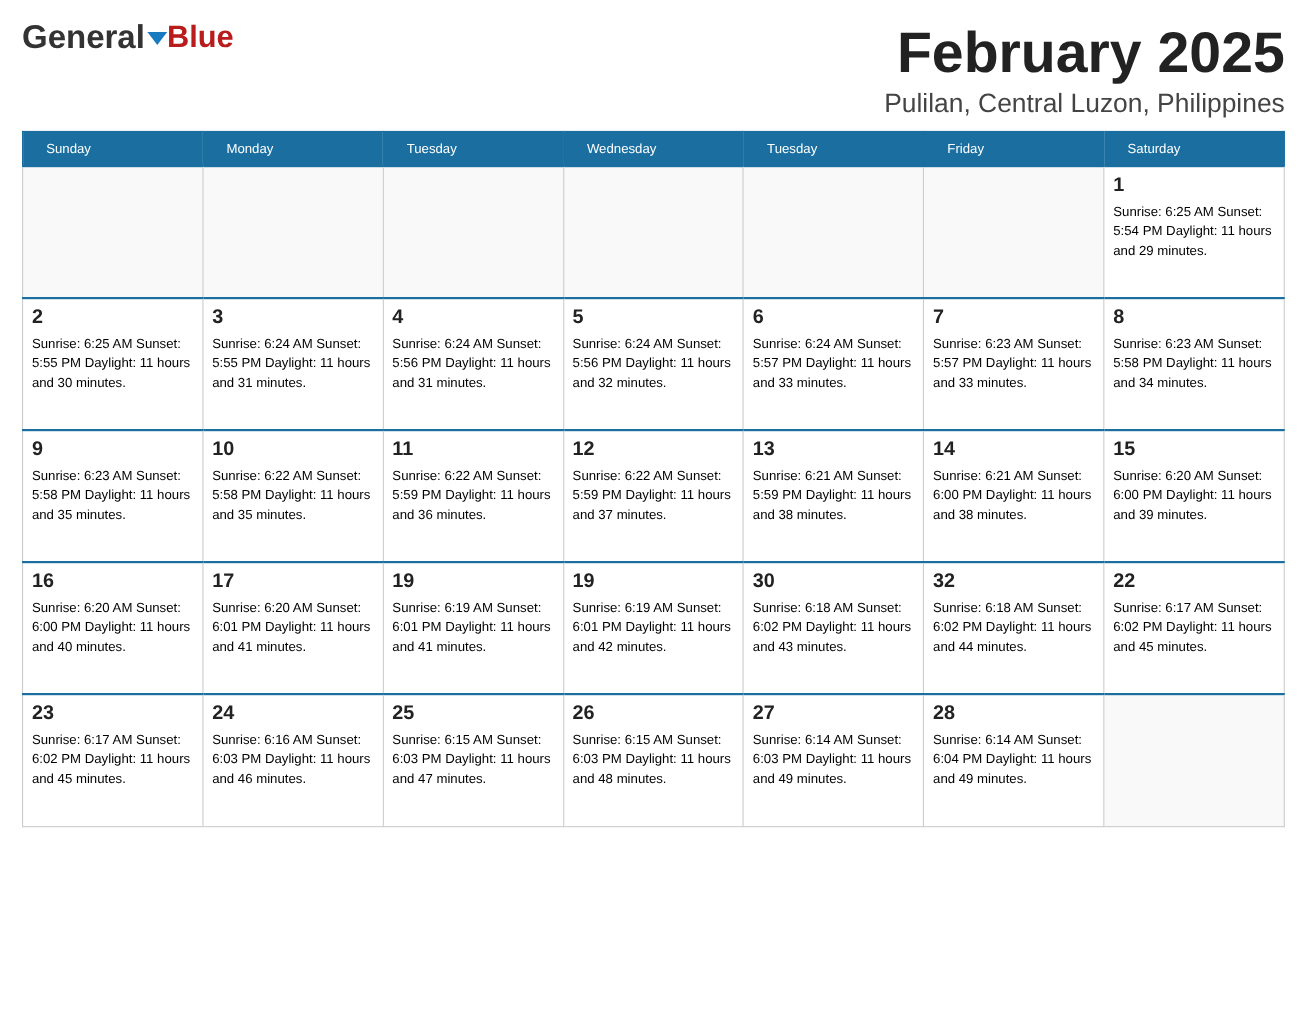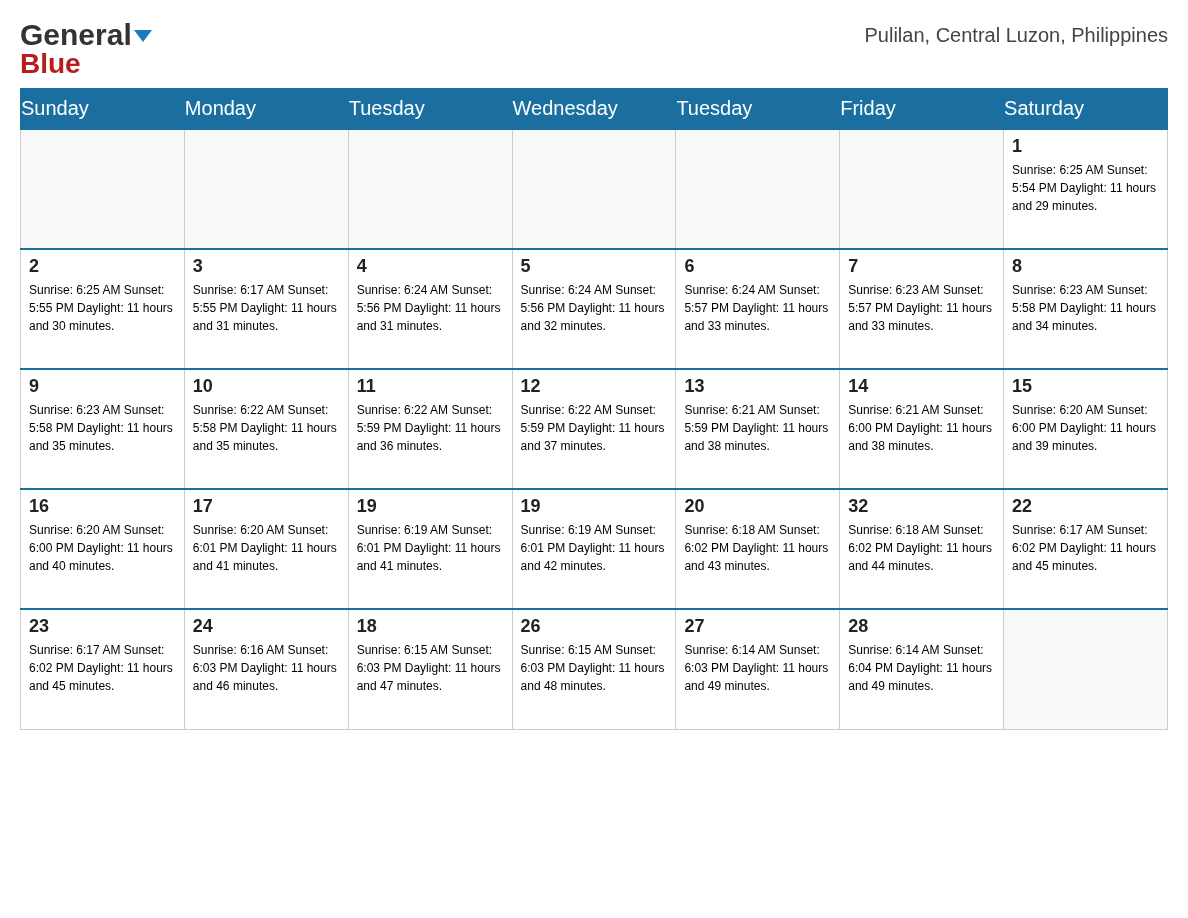--- a/index.html
+++ b/index.html
@@ -19,35 +19,35 @@
     .title-section {
       text-align: right;
     }
     .month-title {
       font-size: 52px;
       font-weight: bold;
       color: #222;
       line-height: 1.1;
     }
     .location {
-      font-size: 20px;
+      font-size: 24px;
       color: #444;
       margin-top: 4px;
     }
     .calendar {
       width: 100%;
       border-collapse: collapse;
       margin-top: 10px;
     }
     .calendar th {
       background-color: #1a6fa0;
       color: #fff;
       text-align: left;
-      padding: 8px 0;
-      font-size: 20px;
+      padding: 8px 21px;
+      font-size: 12px;
       font-weight: normal;
       border: 1px solid #1a6fa0;
     }
     .calendar td {
       vertical-align: top;
       border: 1px solid #ccc;
       padding: 6px 8px;
       width: 14.28%;
       height: 120px;
     }
@@ -63,21 +63,21 @@
     .day-info {
       font-size: 12px;
       color: #000000;
       line-height: 1.5;
     }
     .empty-cell {
       background: #f9f9f9;
     }
     .logo-wrapper {
       display: flex;
-      flex-direction: column;
+      flex-direction: row;
       align-items: flex-start;
     }
     .logo-line1 {
       font-size: 30px;
       font-weight: bold;
       color: #333;
       line-height: 1;
     }
     .logo-line1 .arrow-inline {
       display: inline-block;
@@ -102,20 +102,21 @@
 <body>
 
 <div class="header">
   <div class="logo-wrapper">
     <div class="logo-line1">
       General<span class="arrow-inline"></span>
     </div>
     <div class="logo-line2">Blue</div>
   </div>
   <div class="title-section">
+    <div class="month-title">February 2025</div>
     <div class="location">Pulilan, Central Luzon, Philippines</div>
   </div>
 </div>
 
 <table class="calendar">
   <thead>
     <tr>
       <th>Sunday</th>
       <th>Monday</th>
       <th>Tuesday</th>
@@ -144,21 +145,21 @@
       <tr class="week-row">
         <td>
           <div class="day-number">2</div>
           <div class="day-info">Sunrise: 6:25 AM
 Sunset: 5:55 PM
 Daylight: 11 hours
 and 30 minutes.</div>
         </td>
         <td>
           <div class="day-number">3</div>
-          <div class="day-info">Sunrise: 6:17 AM
+          <div class="day-info">Sunrise: 6:24 AM
 Sunset: 5:55 PM
 Daylight: 11 hours
 and 31 minutes.</div>
         </td>
         <td>
           <div class="day-number">4</div>
           <div class="day-info">Sunrise: 6:24 AM
 Sunset: 5:56 PM
 Daylight: 11 hours
 and 31 minutes.</div>
@@ -266,21 +267,21 @@
 and 41 minutes.</div>
         </td>
         <td>
           <div class="day-number">19</div>
           <div class="day-info">Sunrise: 6:19 AM
 Sunset: 6:01 PM
 Daylight: 11 hours
 and 42 minutes.</div>
         </td>
         <td>
-          <div class="day-number">20</div>
+          <div class="day-number">30</div>
           <div class="day-info">Sunrise: 6:18 AM
 Sunset: 6:02 PM
 Daylight: 11 hours
 and 43 minutes.</div>
         </td>
         <td>
           <div class="day-number">32</div>
           <div class="day-info">Sunrise: 6:18 AM
 Sunset: 6:02 PM
 Daylight: 11 hours
@@ -303,21 +304,21 @@
 and 45 minutes.</div>
         </td>
         <td>
           <div class="day-number">24</div>
           <div class="day-info">Sunrise: 6:16 AM
 Sunset: 6:03 PM
 Daylight: 11 hours
 and 46 minutes.</div>
         </td>
         <td>
-          <div class="day-number">18</div>
+          <div class="day-number">25</div>
           <div class="day-info">Sunrise: 6:15 AM
 Sunset: 6:03 PM
 Daylight: 11 hours
 and 47 minutes.</div>
         </td>
         <td>
           <div class="day-number">26</div>
           <div class="day-info">Sunrise: 6:15 AM
 Sunset: 6:03 PM
 Daylight: 11 hours

